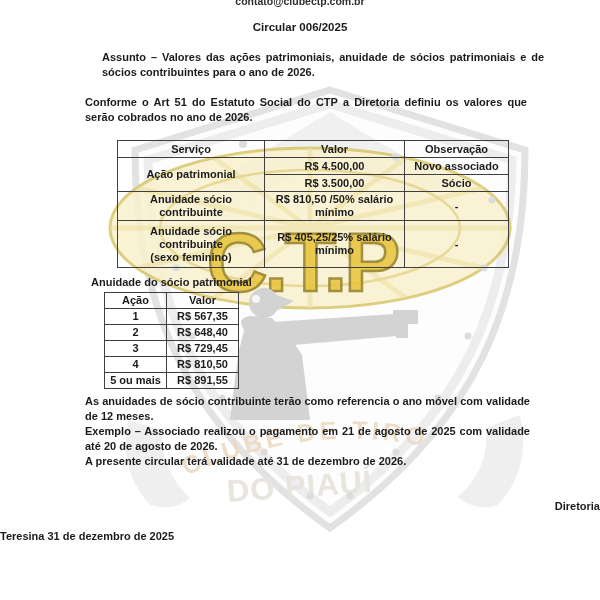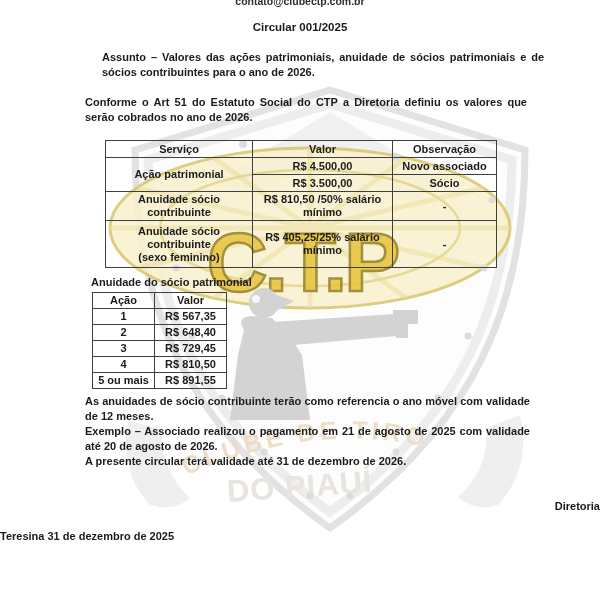--- a/index.html
+++ b/index.html
@@ -12,21 +12,21 @@
 
   .email{position:absolute;top:-5px;left:0;width:600px;text-align:center;
          font-size:10.5px;color:#2f2f2f;font-weight:bold;}
   .doc-title{position:absolute;top:21px;left:0;width:600px;text-align:center;
          font-size:11.5px;}
   .para{position:absolute;left:85px;width:442px;font-size:11px;line-height:15px;
         text-align:justify;}
   .para1{top:50px;margin-left:17px;}
   .para2{top:95px;}
 
-  table{border-collapse:collapse;table-layout:fixed;background:transparent;}
+  table{border-collapse:collapse;table-layout:fixed;background:transparent;margin-left:12px;}
   td{border:1px solid #3f3f3f;text-align:center;vertical-align:middle;
      font-size:11px;line-height:13px;font-weight:bold;padding:1px 2px;
      white-space:pre-line;overflow:hidden;}
   .t1{position:absolute;left:105px;top:140px;width:391px;}
   .t2{position:absolute;left:92px;top:292px;width:134px;}
   .h16 td{height:14px;}
   .h26 td{height:24px;}
   .h46 td{height:44px;}
   .h15 td{height:13px;}
 
@@ -112,21 +112,21 @@
         <circle cx="350" cy="496" r="3.5"></circle>
       <circle cx="243" cy="144" r="4"></circle>
         <circle cx="396" cy="157" r="4"></circle>
     </g>
   </svg>
 
   <div class="content">
 
     <div class="email">contato@clubectp.com.br</div>
 
-    <div class="doc-title">Circular 001/2025</div>
+    <div class="doc-title">Circular 006/2025</div>
 
     <div class="para para1">Assunto – Valores das ações patrimoniais, anuidade de sócios patrimoniais e de sócios contribuintes para o ano de 2026.</div>
 
     <div class="para para2">Conforme o Art 51 do Estatuto Social do CTP a Diretoria definiu os valores que serão cobrados no ano de 2026.</div>
 
     <table class="t1">
       <colgroup>
           <col style="width:147px">
           <col style="width:140px">
           <col style="width:104px">

